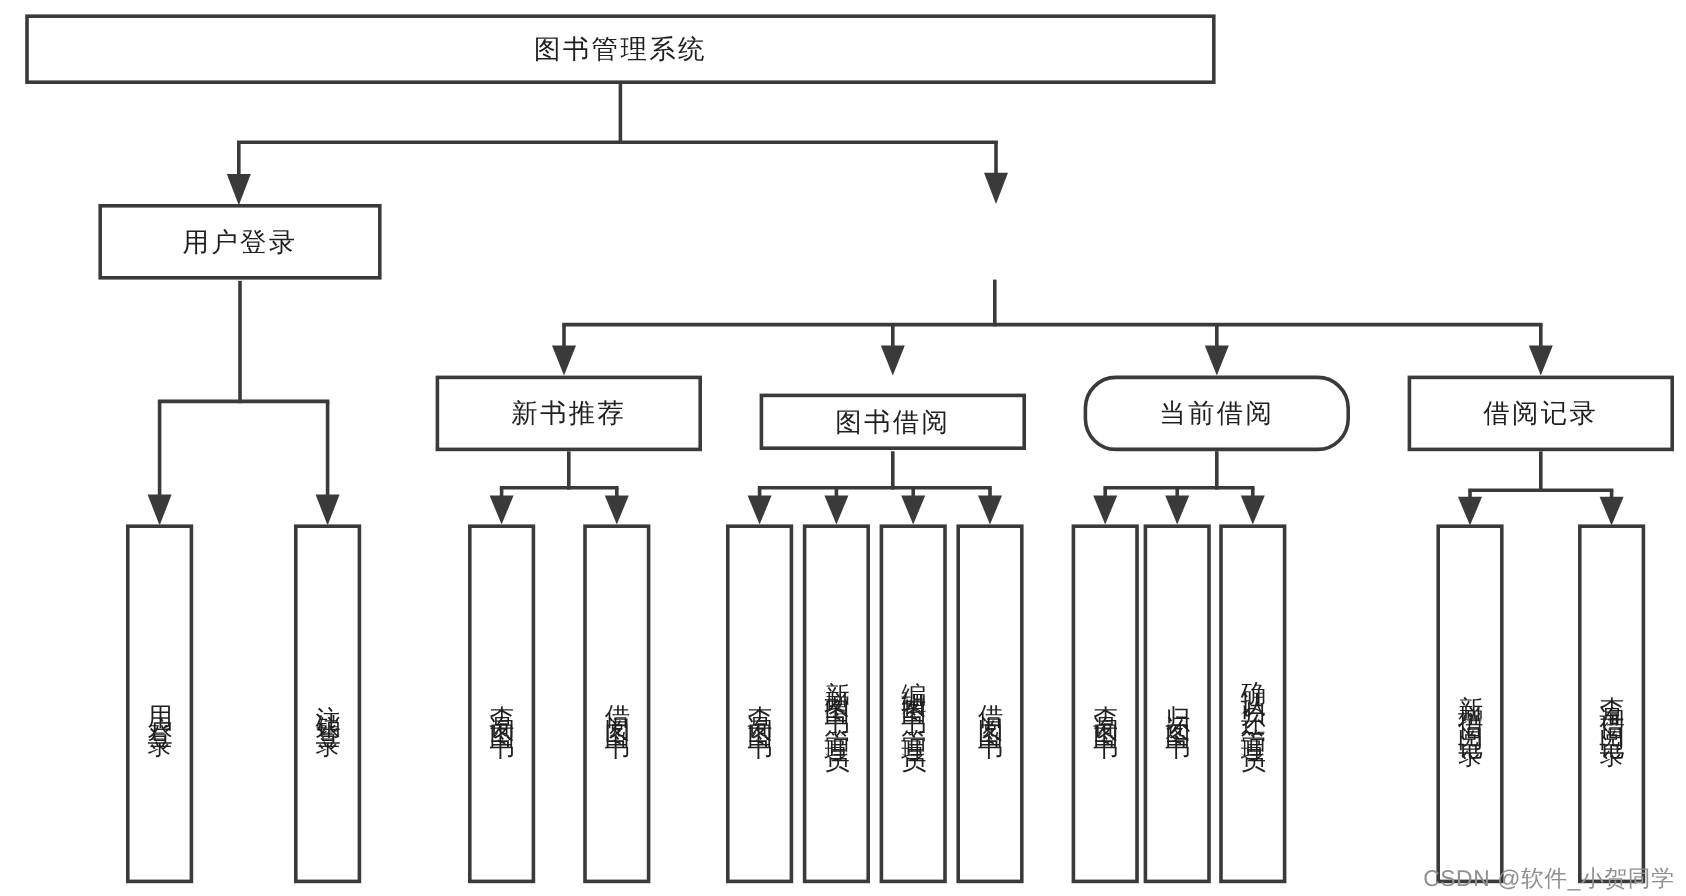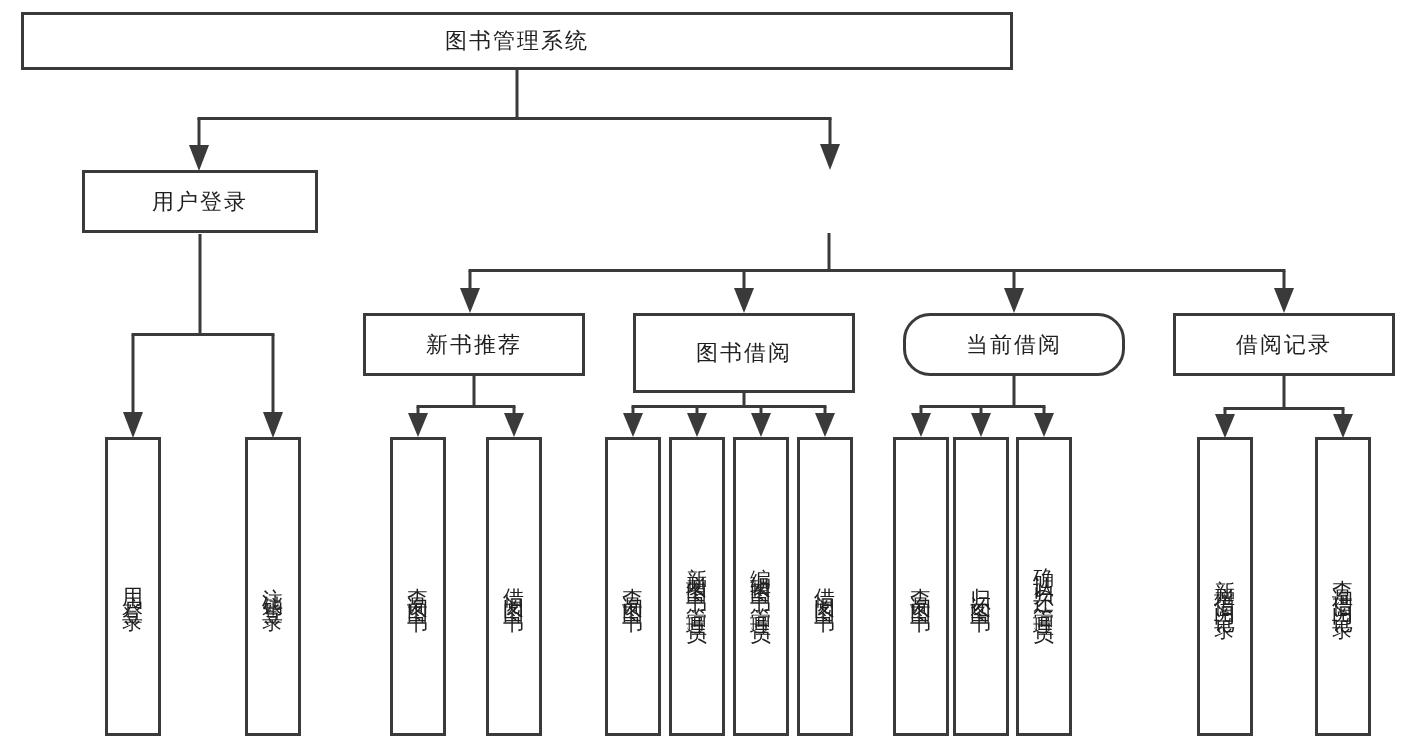--- a/index.html
+++ b/index.html
@@ -122,21 +122,21 @@
     <span class="hlabel">图书管理系统</span>
   </div>
 
   <div class="box" style="left:82px; top:170px; width:236px; height:63px;">
     <span class="hlabel">用户登录</span>
   </div>
 
   <div class="box" style="left:363px; top:313px; width:222px; height:63px;">
     <span class="hlabel">新书推荐</span>
   </div>
-  <div class="box" style="left:633px; top:313px; width:222px; height:80px;">
+  <div class="box" style="left:633px; top:328px; width:222px; height:47px;">
     <span class="hlabel">图书借阅</span>
   </div>
   <div class="box" style="left:903px; top:313px; width:222px; height:63px;border-radius:27px;">
     <span class="hlabel">当前借阅</span>
   </div>
   <div class="box" style="left:1173px; top:313px; width:222px; height:63px;">
     <span class="hlabel">借阅记录</span>
   </div>
 
   <div class="box" style="left:105px; top:437px; width:56px; height:299px;">
@@ -176,14 +176,15 @@
     <span class="vlabel">确认归还（管理员）</span>
   </div>
 
   <div class="box" style="left:1197px; top:437px; width:56px; height:299px;">
     <span class="vlabel">新增借阅记录</span>
   </div>
   <div class="box" style="left:1315px; top:437px; width:56px; height:299px;">
     <span class="vlabel">查询借阅记录</span>
   </div>
 
+  <div class="watermark">CSDN @软件_小贺同学</div>
 
 </div>
 
 </body></html>

